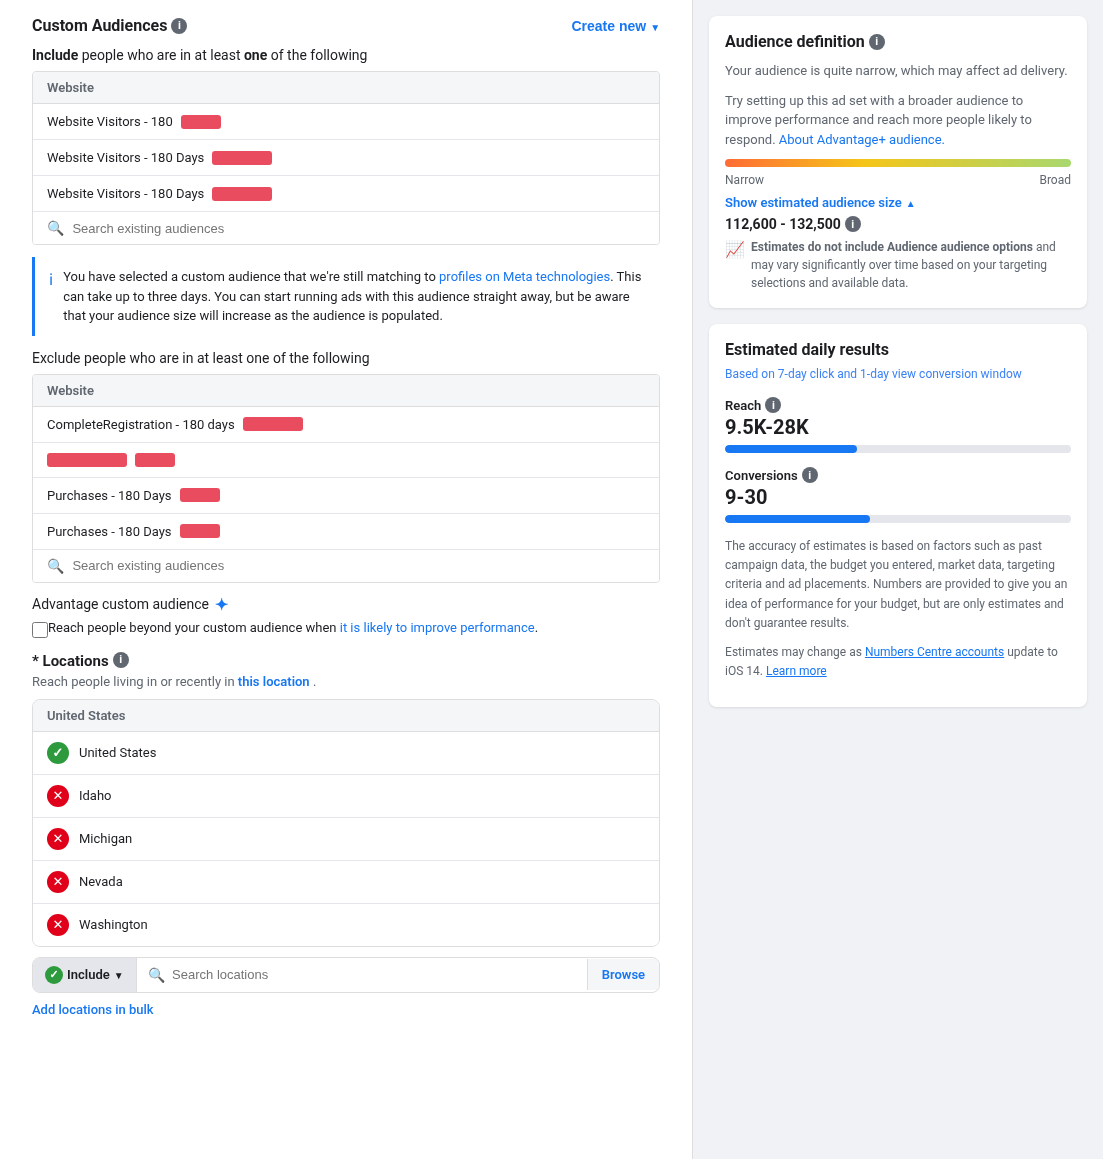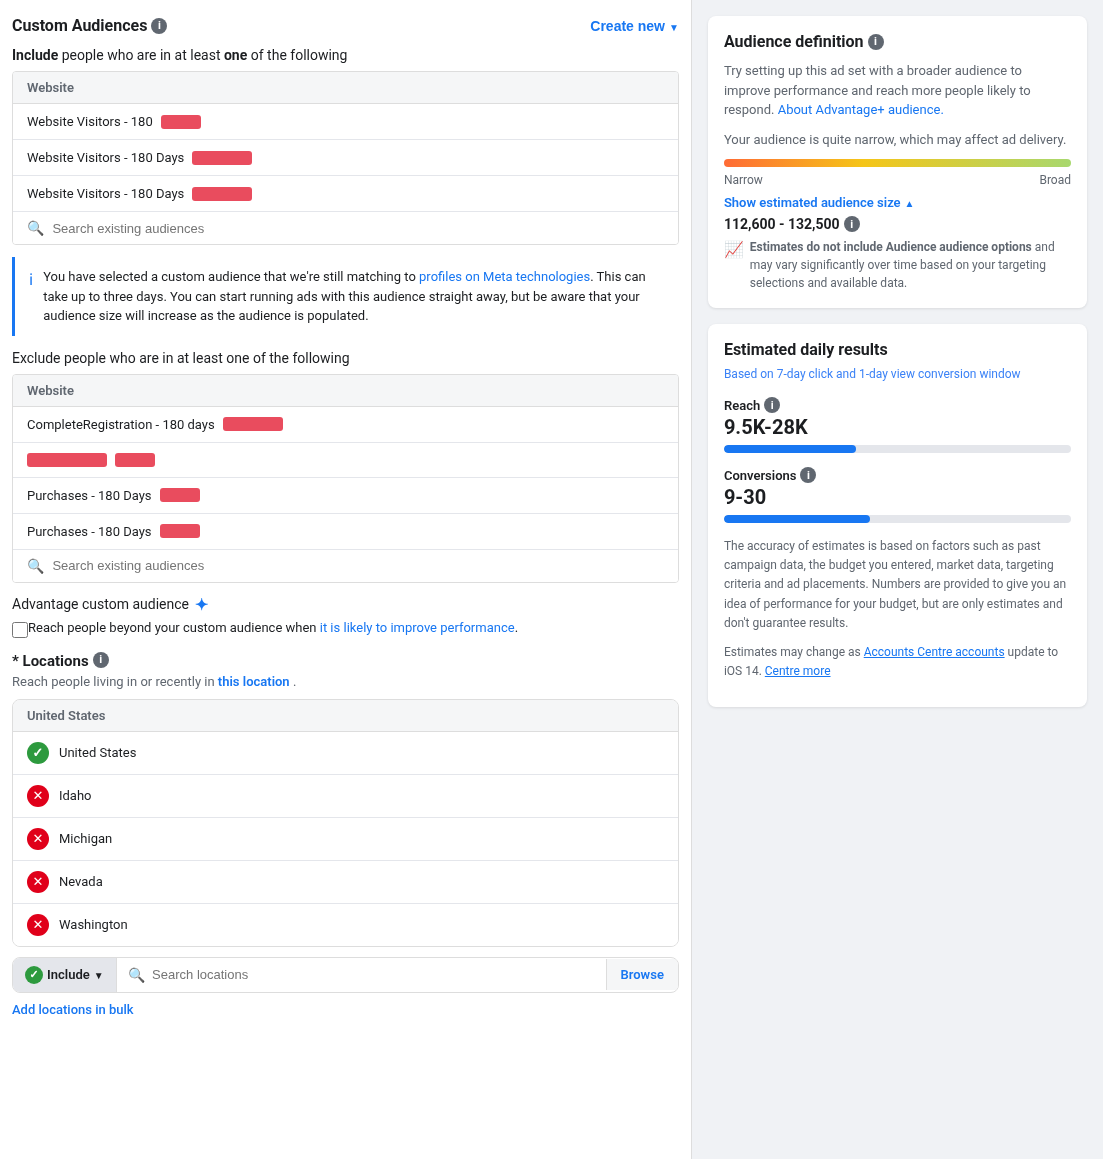--- a/index.html
+++ b/index.html
@@ -7,21 +7,21 @@
       font-family: -apple-system, BlinkMacSystemFont, 'Segoe UI', Roboto, Arial, sans-serif;
       font-size: 14px;
       background: #f0f2f5;
       display: flex;
       min-height: 1159px;
       width: 1103px;
     }
     .left-panel {
       width: 748px;
       background: #fff;
-      padding: 16px 12px;
+      padding: 16px 32px;
       border-right: 1px solid #ddd;
       overflow-y: auto;
     }
     .right-panel {
       width: 443px;
       background: #f0f2f5;
       padding: 16px;
       display: flex;
       flex-direction: column;
       gap: 16px;
@@ -610,25 +610,25 @@
 </div>
 
 <div class="right-panel">
 
   <div class="panel-card">
     <div class="panel-card-title">
       <span>Audience definition</span>
       <span class="info-icon">i</span>
     </div>
     <div class="audience-desc">
+      <span>Your audience is quite narrow, which may affect ad delivery.</span>
+    </div>
+    <div class="audience-desc">
       <span>Try setting up this ad set with a broader audience to improve performance and reach more people likely to respond.</span>
       <a class="link-blue" href="#">About Advantage+ audience.</a>
-    </div>
-    <div class="audience-desc">
-      <span>Your audience is quite narrow, which may affect ad delivery.</span>
     </div>
 
     <div class="gauge-bar">
       <div class="gauge-track"></div>
     </div>
     <div class="gauge-labels">
       <span>Narrow</span>
       <span>Broad</span>
     </div>
 
@@ -669,19 +669,19 @@
     <div class="metric-value">9-30</div>
     <div class="metric-bar-track">
       <div class="metric-bar-fill" style="width:42%;"></div>
     </div>
 
     <div class="accuracy-note">
       <span>The accuracy of estimates is based on factors such as past campaign data, the budget you entered, market data, targeting criteria and ad placements. Numbers are provided to give you an idea of performance for your budget, but are only estimates and don't guarantee results.</span>
     </div>
     <div class="accuracy-note">
       <span>Estimates may change as</span>
-      <a class="accounts-link" href="#">Accounts Centre accounts</a>
+      <a class="accounts-link" href="#">Numbers Centre accounts</a>
       <span>update to iOS 14.</span>
-      <a class="accounts-link" href="#">Centre more</a>
+      <a class="accounts-link" href="#">Learn more</a>
     </div>
   </div>
 
 </div>
 
 </body></html>

